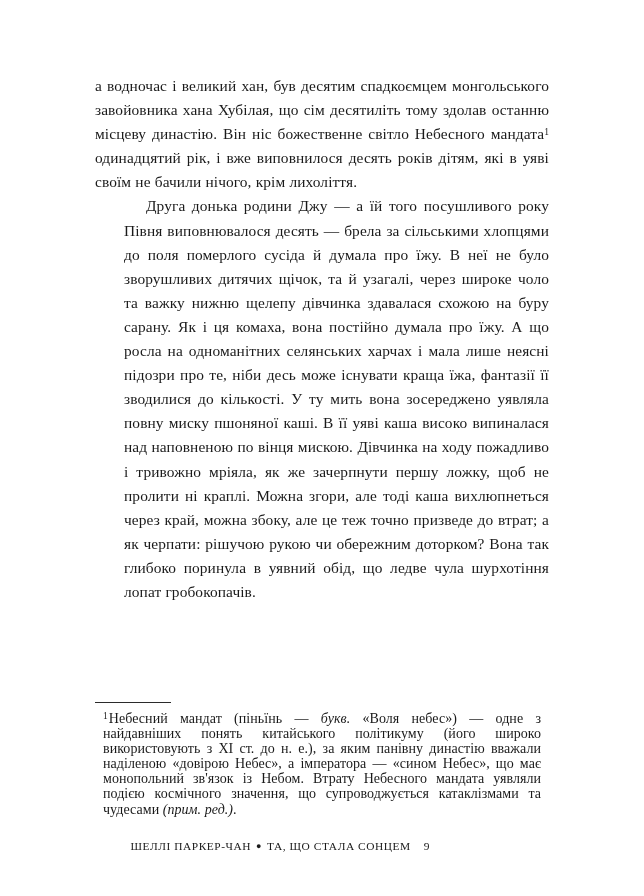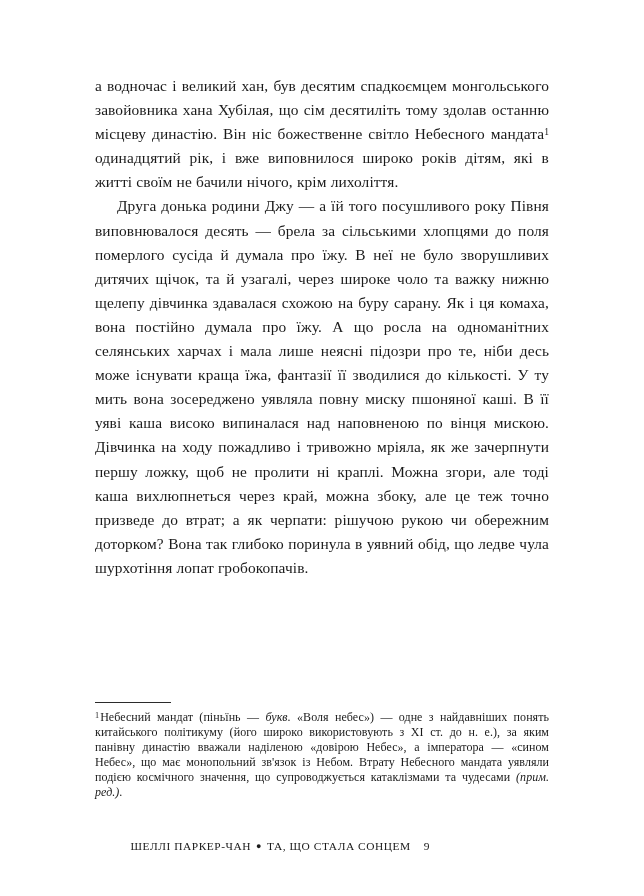--- a/index.html
+++ b/index.html
@@ -37,20 +37,21 @@
     font-size: 15.4px;
     line-height: 24.1px;
     text-align: justify;
     text-justify: inter-word;
     letter-spacing: 0.1px;
     word-spacing: 0.2px;
     hyphens: manual;
   }
   p.body.indent {
     text-indent: 22px;
+    margin-left: 29px;
   }
 
   sup.fnmark {
     font-size: 0.62em;
     vertical-align: 0.45em;
     line-height: 0;
     letter-spacing: 0;
   }
 
   
@@ -60,22 +61,22 @@
     top: 702px;
     width: 454px;
   }
   #fn-rule {
     width: 76px;
     height: 1px;
     background: #2b2b2b;
     margin: 0 0 7px 0;
   }
   p.fn {
-    margin: 0;
-    font-size: 12px;
+    margin: 8px;
+    font-size: 14px;
     line-height: 15.1px;
     text-align: justify;
     text-justify: inter-word;
     letter-spacing: 0.05px;
   }
   p.fn sup.fnnum {
     font-size: 0.68em;
     vertical-align: 0.42em;
     line-height: 0;
     margin-right: 1px;
@@ -105,21 +106,21 @@
     letter-spacing: 0;
   }
 </style>
 </head>
 <body>
 
 <div id="page">
 
   <div id="textblock">
 
-    <p class="body"><span>а водночас і великий хан, був десятим спадкоємцем монгольського завойовника хана Хубілая, що сім десятиліть тому здолав останню місцеву династію. Він ніс божественне світло Небесного мандата</span><sup class="fnmark">1</sup><span> одинадцятий рік, і вже виповнилося широко років дітям, які в житті своїм не бачили нічого, крім лихоліття.</span></p>
+    <p class="body"><span>а водночас і великий хан, був десятим спадкоємцем монгольського завойовника хана Хубілая, що сім десятиліть тому здолав останню місцеву династію. Він ніс божественне світло Небесного мандата</span><sup class="fnmark">1</sup><span> одинадцятий рік, і вже виповнилося десять років дітям, які в уяві своїм не бачили нічого, крім лихоліття.</span></p>
 
     <p class="body indent">Друга донька родини Джу — а їй того посушливого року Півня виповнювалося десять — брела за сільськими хлопцями до поля померлого сусіда й думала про їжу. В неї не було зворушливих дитячих щічок, та й узагалі, через широке чоло та важку нижню щелепу дівчинка здавалася схожою на буру сарану. Як і ця комаха, вона постійно думала про їжу. А що росла на одноманітних селянських харчах і мала лише неясні підозри про те, ніби десь може існувати краща їжа, фантазії її зводилися до кількості. У ту мить вона зосереджено уявляла повну миску пшоняної каші. В її уяві каша високо випиналася над наповненою по вінця мискою. Дівчинка на ходу пожадливо і тривожно мріяла, як же зачерпнути першу ложку, щоб не пролити ні краплі. Можна згори, але тоді каша вихлюпнеться через край, можна збоку, але це теж точно призведе до втрат; а як черпати: рішучою рукою чи обережним доторком? Вона так глибоко поринула в уявний обід, що ледве чула шурхотіння лопат гробокопачів.</p>
 
 
   </div>
 
   <div id="footnote">
     <div id="fn-rule"></div>
     <p class="fn"><sup class="fnnum">1</sup><span>Небесний мандат (піньїнь — </span><span class="ital">букв.</span><span> «Воля небес») — одне з найдавніших понять китайського політикуму (його широко використовують з XI ст. до н. е.), за яким панівну династію вважали наділеною «довірою Небес», а імператора — «сином Небес», що має монопольний зв'язок із Небом. Втрату Небесного мандата уявляли подією космічного значення, що супроводжується катаклізмами та чудесами </span><span class="ital">(прим. ред.)</span><span>.</span></p>
   </div>

